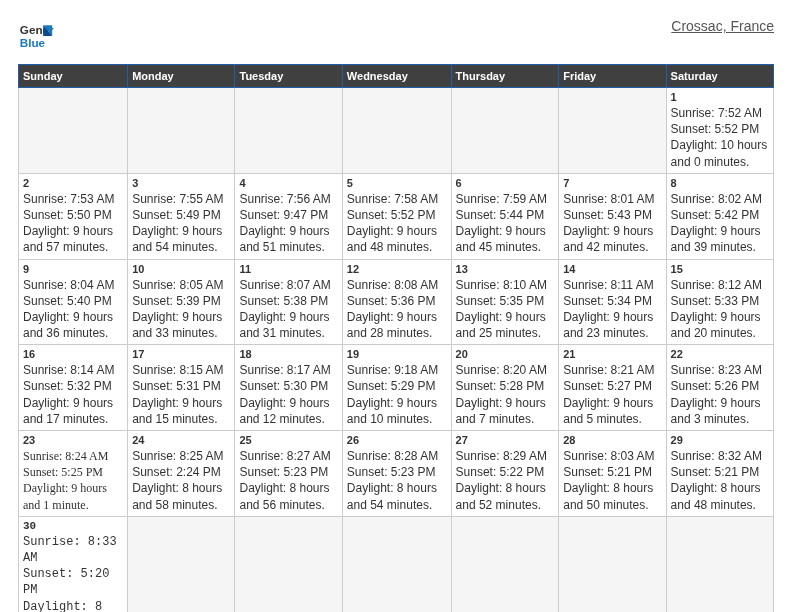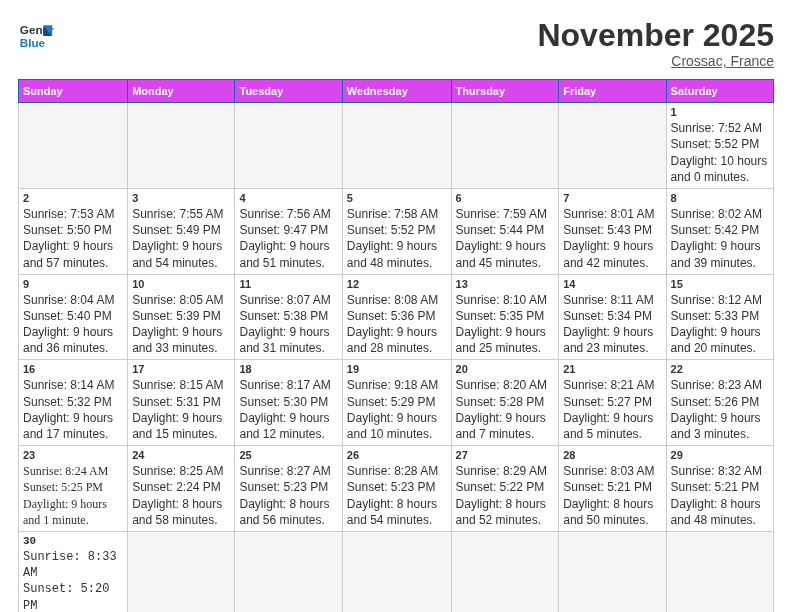--- a/index.html
+++ b/index.html
@@ -43,21 +43,21 @@
       font-size: 14px;
       color: #555;
       text-decoration: underline;
     }
     .calendar {
       width: 100%;
       border-collapse: collapse;
       border: 1px solid #ccc;
     }
     .calendar th {
-      background: #d946ef;
+      background: #404040;
       color: #fff;
       font-size: 11px;
       font-weight: bold;
       padding: 5px 4px;
       text-align: left;
       border: 1px solid #2060aa;
     }
     .calendar td {
       border: 1px solid #ccc;
       vertical-align: top;
@@ -95,21 +95,20 @@
   <div class="header">
     <div class="logo">
       <svg class="logo-icon" viewBox="0 0 40 40">
         <text x="2" y="18" font-size="13" font-weight="bold" fill="#333" font-family="Arial">General</text>
         <text x="2" y="32" font-size="13" font-weight="bold" fill="#1a7abf" font-family="Arial">Blue</text>
         <polygon points="28,8 38,8 38,20" fill="#1a7abf"></polygon>
         <polygon points="28,8 38,20 28,20" fill="#0a4a8f"></polygon>
       </svg>
     </div>
     <div class="title-block">
-      <div class="month-title">November 2025</div>
       <div class="subtitle">Crossac, France</div>
     </div>
   </div>
 
   <table class="calendar">
     <thead>
       <tr>
         <th>Sunday</th>
         <th>Monday</th>
         <th>Tuesday</th>

